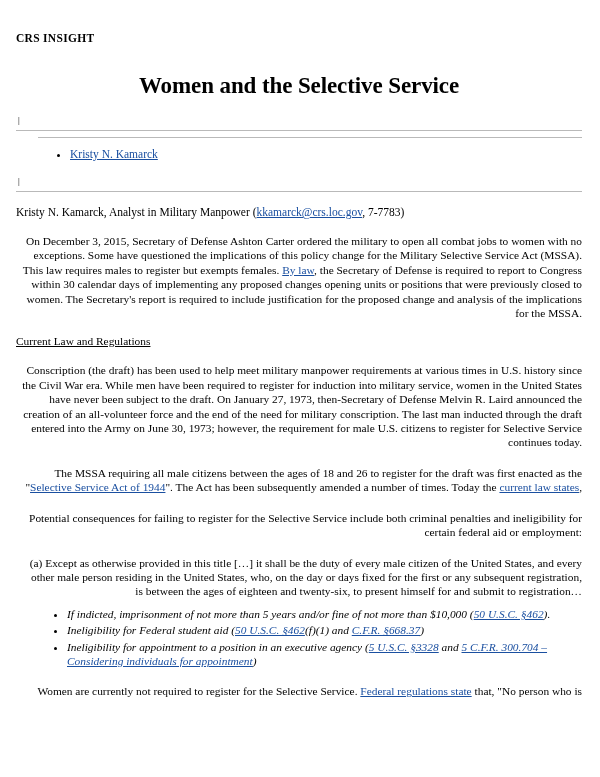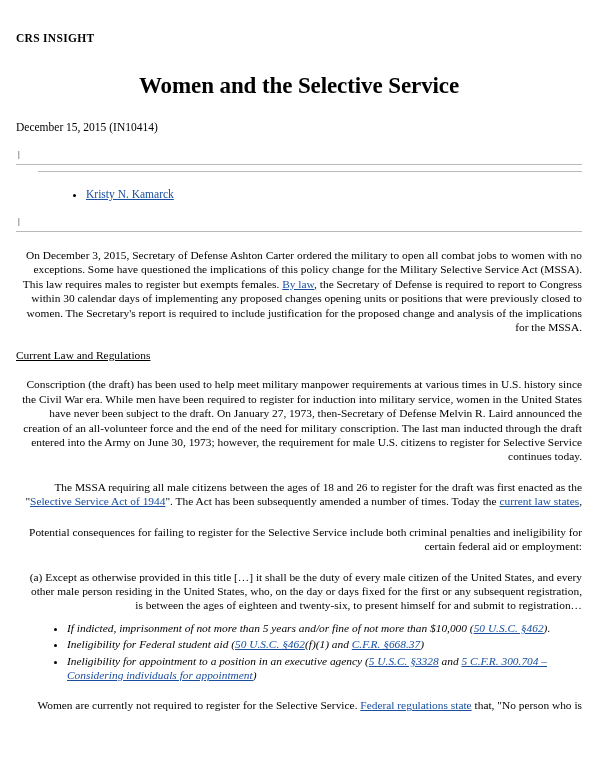--- a/index.html
+++ b/index.html
@@ -60,21 +60,21 @@
     font-size: 13.5px;
     margin: 13px 0 0 8px;
   }
   ul.author-list {
     margin: 10px 0 0 0;
     padding-left: 54px;
     list-style-type: disc;
   }
   ul.author-list li {
     font-size: 11.5px;
-    margin: 16px;
+    margin: 0;
   }
   a {
     color: #1a4fa0;
     text-decoration: underline;
   }
   .byline {
     font-size: 11.5px;
     margin: 14px 0 0 0;
   }
   p.body {
@@ -105,34 +105,36 @@
 </style>
 </head>
 <body>
 
 <div class="page">
 
   <div class="crs-insight">CRS INSIGHT</div>
 
   <h1 class="doc-title">Women and the Selective Service</h1>
 
-  <div class="doc-date">December 15, 2015 (IN10414)</div>
 
   <div class="tiny-mark">|</div>
   <hr class="rule">
 
   <hr class="rule indent">
 
   <ul class="author-list">
     <li><a href="#">Kristy N. Kamarck</a></li>
   </ul>
 
   <div class="tiny-mark">|</div>
   <hr class="rule">
 
+  <div class="byline">
+    <span>Kristy N. Kamarck, Analyst in Military Manpower (</span><a href="#">kkamarck@crs.loc.gov</a><span>, 7-7783)</span>
+  </div>
 
   <p class="body">
     <span>On December 3, 2015, Secretary of Defense Ashton Carter ordered the military to open all combat jobs to women with no exceptions. Some have questioned the implications of this policy change for the Military Selective Service Act (MSSA). This law requires males to register but exempts females. </span><a href="#">By law</a><span>, the Secretary of Defense is required to report to Congress within 30 calendar days of implementing any proposed changes opening units or positions that were previously closed to women. The Secretary's report is required to include justification for the proposed change and analysis of the implications for the MSSA.</span>
   </p>
 
   <p class="heading-line">Current Law and Regulations</p>
 
   <p class="body">Conscription (the draft) has been used to help meet military manpower requirements at various times in U.S. history since the Civil War era. While men have been required to register for induction into military service, women in the United States have never been subject to the draft. On January 27, 1973, then-Secretary of Defense Melvin R. Laird announced the creation of an all-volunteer force and the end of the need for military conscription. The last man inducted through the draft entered into the Army on June 30, 1973; however, the requirement for male U.S. citizens to register for Selective Service continues today.</p>
 
   <p class="body">

